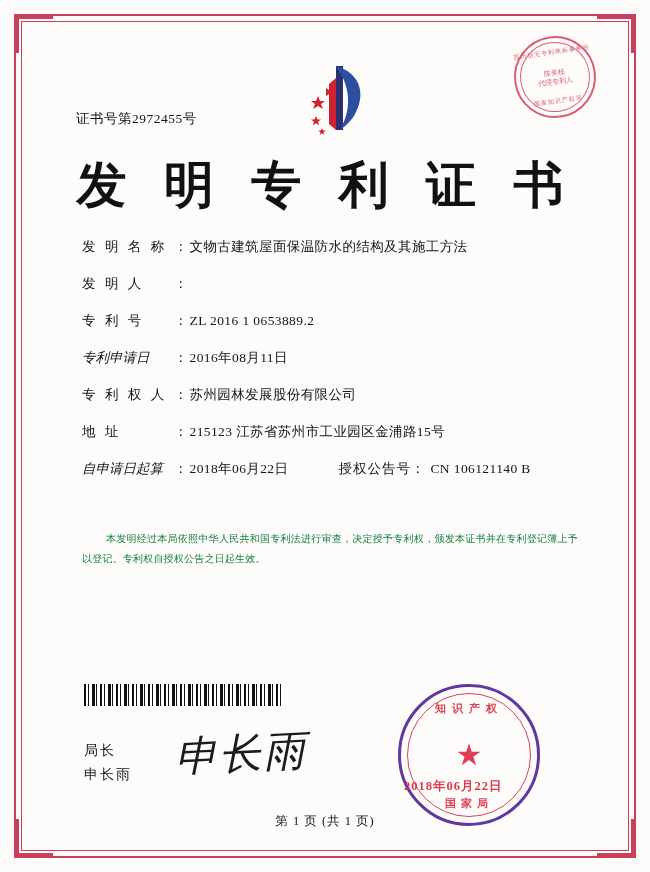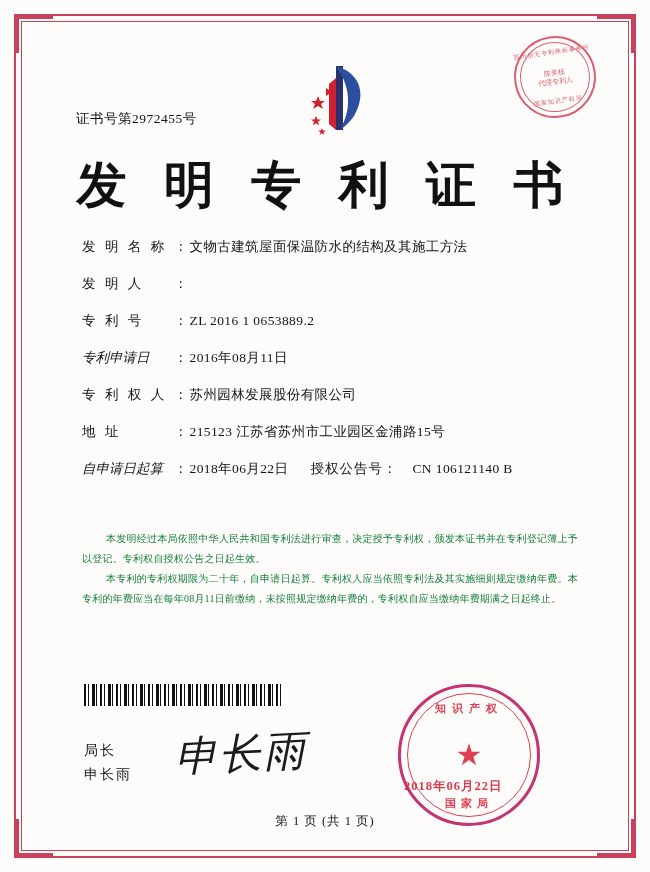--- a/index.html
+++ b/index.html
@@ -147,25 +147,25 @@
   .field-colon {
     flex: 0 0 10px;
     margin-right: 2px;
   }
   .field-value {
     flex: 1 1 auto;
     letter-spacing: 0.4px;
   }
   .field-row.split .field-value { flex: 0 0 auto; }
   .sub-label {
-    margin-left: 22px;
+    margin-left: 50px;
     letter-spacing: 1px;
   }
   .sub-value {
-    margin-left: 16px;
+    margin-left: 6px;
     letter-spacing: 0.4px;
   }
 
   
   .body-text {
     position: absolute;
     left: 82px;
     right: 72px;
     top: 529px;
     font-size: 10px;
@@ -222,21 +222,21 @@
   }
 
   
   .seal {
     position: absolute;
     left: 398px;
     top: 684px;
     width: 136px;
     height: 136px;
     border-radius: 50%;
-    border: 3px solid #be185d;
+    border: 3px solid #4c1d95;
     color: #d9263c;
     opacity: .88;
   }
   .seal .ring2 {
     position: absolute;
     inset: 6px;
     border-radius: 50%;
     border: 1px solid #d9263c;
   }
   .seal .seal-top {
@@ -368,21 +368,20 @@
       <span class="field-value">2018年06月22日</span>
       <span class="sub-label">授权公告号</span>
       <span>：</span>
       <span class="sub-value">CN 106121140 B</span>
     </div>
 
   </div>
 
   <div class="body-text">
     <p>本发明经过本局依照中华人民共和国专利法进行审查，决定授予专利权，颁发本证书并在专利登记簿上予以登记。专利权自授权公告之日起生效。</p>
-    <p>本专利的专利权期限为二十年，自申请日起算。专利权人应当依照专利法及其实施细则规定缴纳年费。本专利的年费应当在每年08月11日前缴纳，未按照规定缴纳年费的，专利权自应当缴纳年费期满之日起终止。</p>
   </div>
 
   <div class="barcode"></div>
 
   <div class="sig-label">局长</div>
   <div class="sig-name">申长雨</div>
   <div class="sig-script">申长雨</div>
 
   <div class="seal">
     <div class="ring2"></div>

